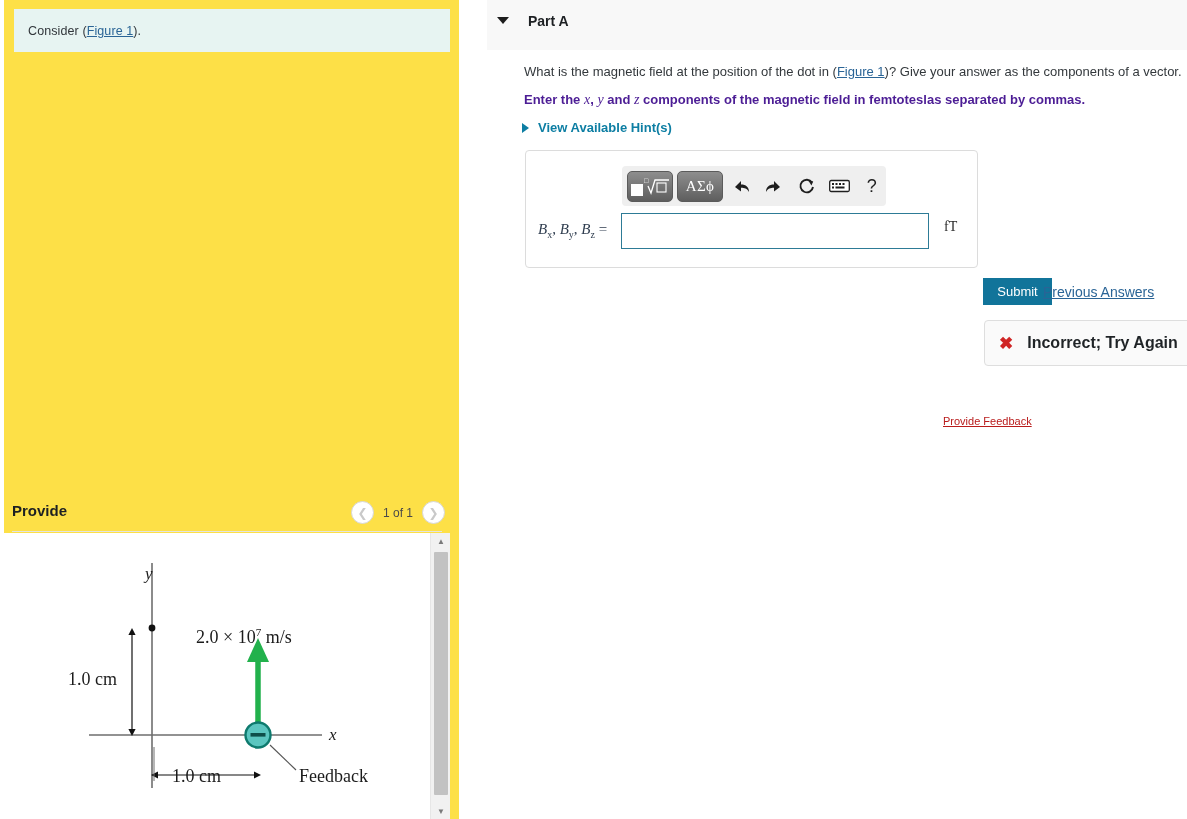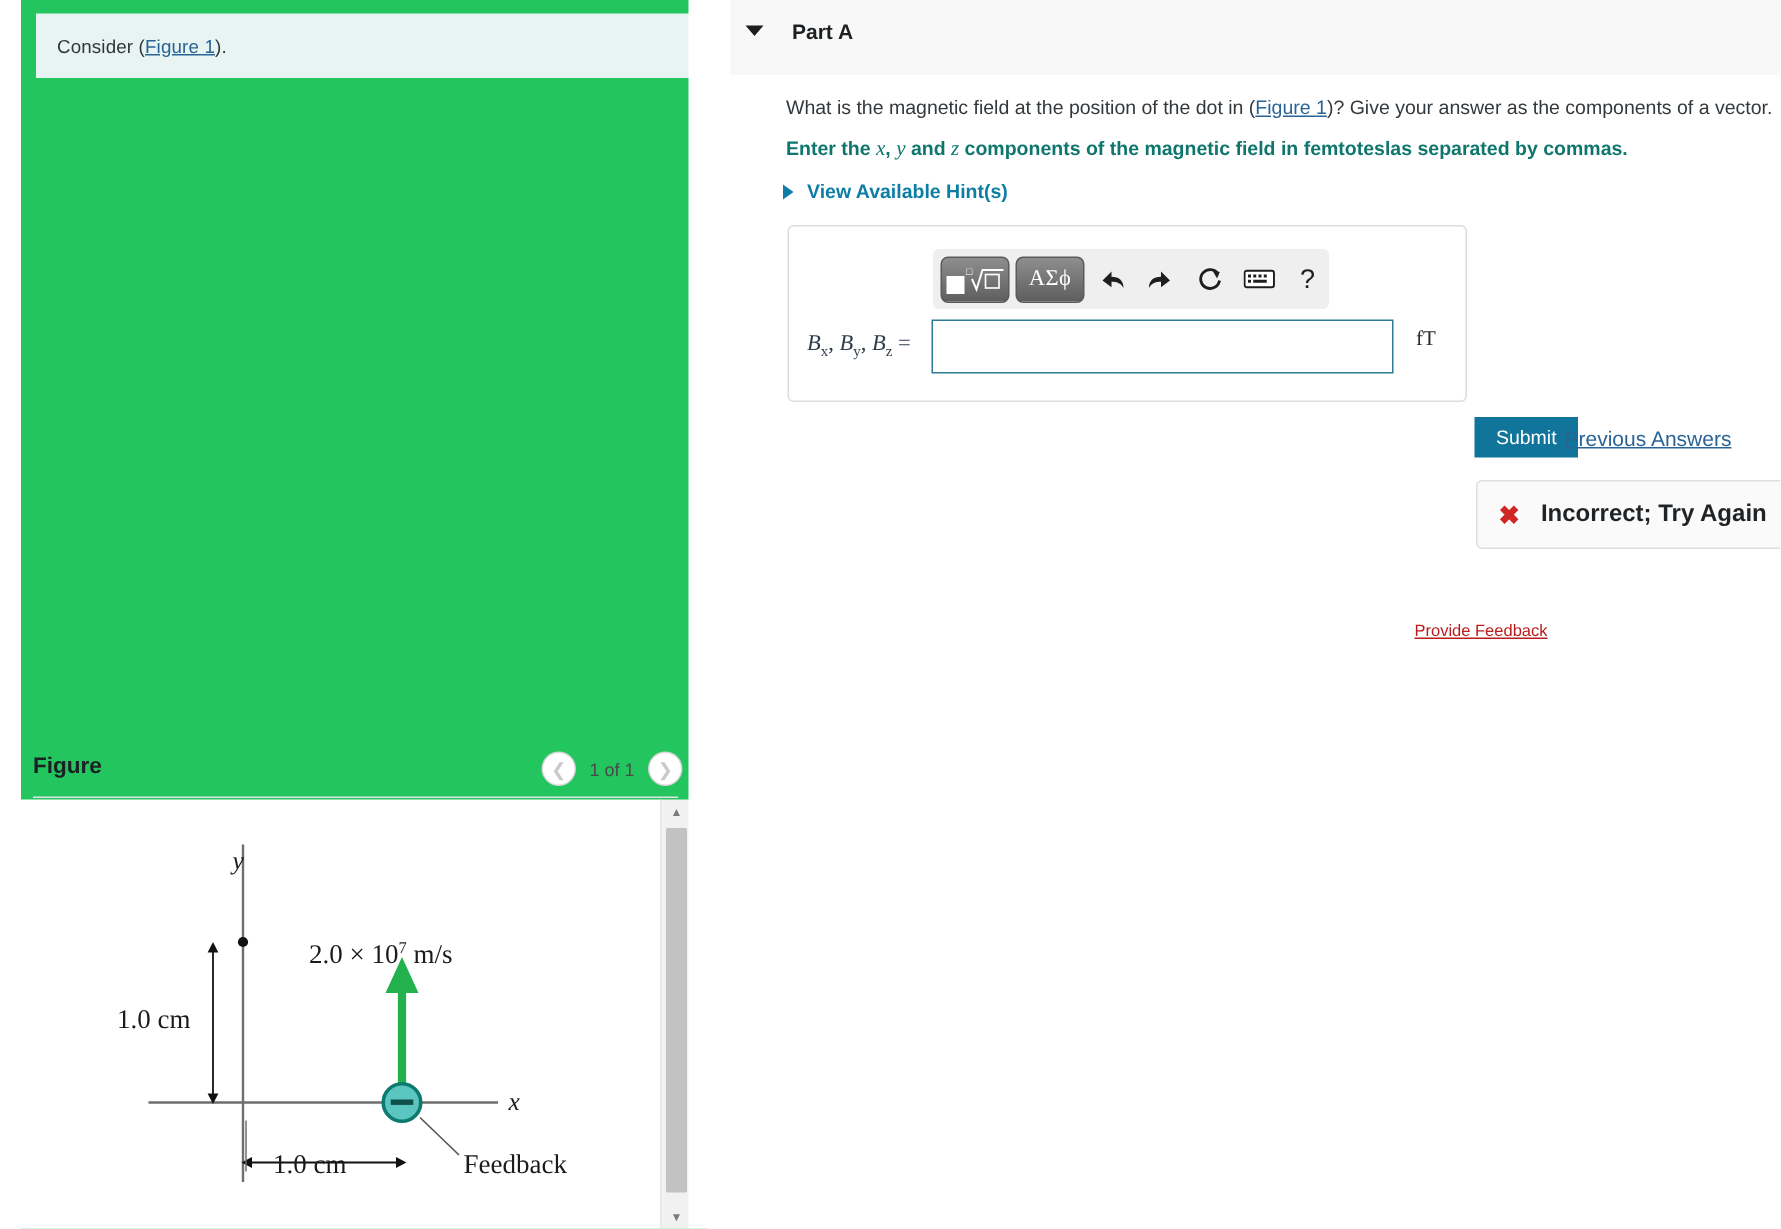--- a/index.html
+++ b/index.html
@@ -7,23 +7,23 @@
     margin: 0; padding: 0;
     width: 1187px; height: 819px;
     background: #ffffff;
     font-family: "Liberation Sans", sans-serif;
     overflow: hidden;
   }
   .page { position: relative; width: 1187px; height: 819px; background: #fff; }
 
   
   .left-panel {
-    position: absolute; left: 14px; top: 0;
+    position: absolute; left: 4px; top: 0;
     width: 458px; height: 819px;
-    background: #22c55e;
+    background: #fde047;
     border-right: 1px solid #d9e2e8;
   }
   .consider-box {
     position: absolute; left: 10px; top: 9px;
     width: 436px; height: 43px;
     background: #e7f4f2;
     display: flex; align-items: center;
     padding-left: 14px;
   }
   .consider-text {
@@ -114,21 +114,21 @@
 
   .q-line1 {
     position: absolute; left: 65px; top: 64px;
     width: 665px;
     font-size: 13px; color: #33383c; line-height: 1.3;
   }
   .q-line1 a { color: #2a6496; text-decoration: underline; }
   .q-line2 {
     position: absolute; left: 65px; top: 91px;
     width: 660px;
-    font-size: 13px; font-weight: bold; color: #0f766e; line-height: 1.3;
+    font-size: 13px; font-weight: bold; color: #4c1d95; line-height: 1.3;
   }
   .mi { font-family: "Liberation Serif", serif; font-style: italic; font-weight: normal; font-size: 14px; }
 
   .hint-row {
     position: absolute; left: 63px; top: 120px;
     display: flex; align-items: center; gap: 9px;
     cursor: pointer;
   }
   .hint-tri {
     width: 0; height: 0;
@@ -232,21 +232,21 @@
 <div class="page">
 
   <div class="left-panel">
 
     <div class="consider-box">
       <div class="consider-text">
         <span>Consider (</span><a href="#">Figure 1</a><span>).</span>
       </div>
     </div>
 
-    <div class="figure-title">Figure</div>
+    <div class="figure-title">Provide</div>
 
     <div class="fig-nav">
       <div class="fig-nav-btn">
         <span>❮</span>
       </div>
       <div class="fig-count">1 of 1</div>
       <div class="fig-nav-btn">
         <span>❯</span>
       </div>
     </div>

